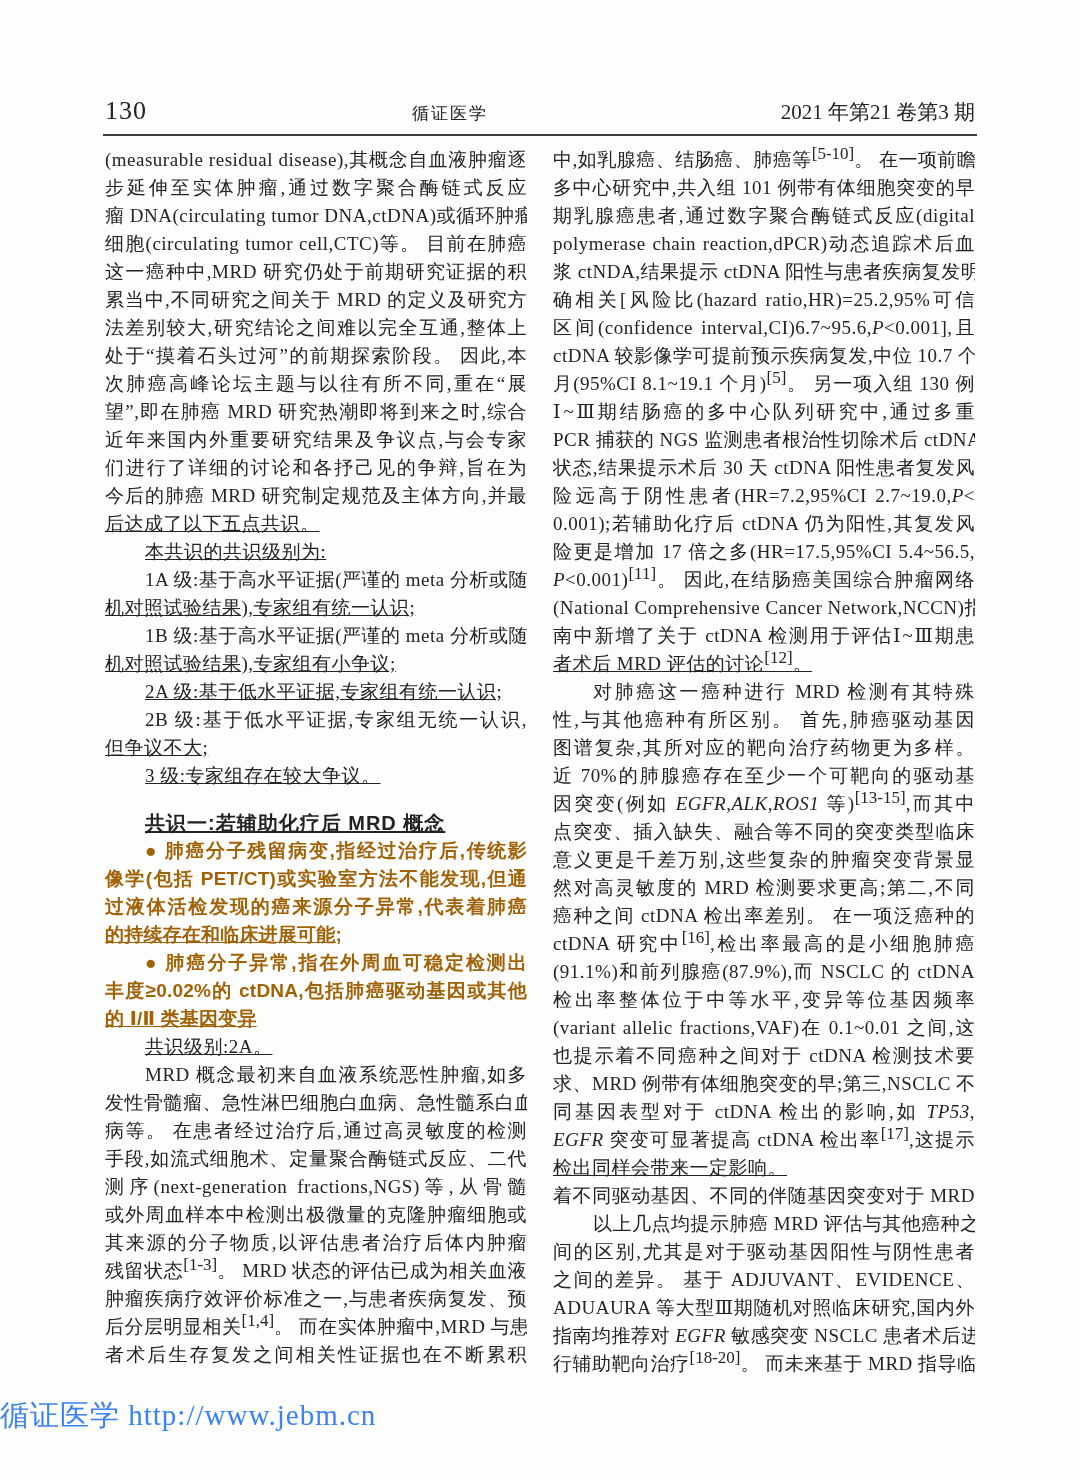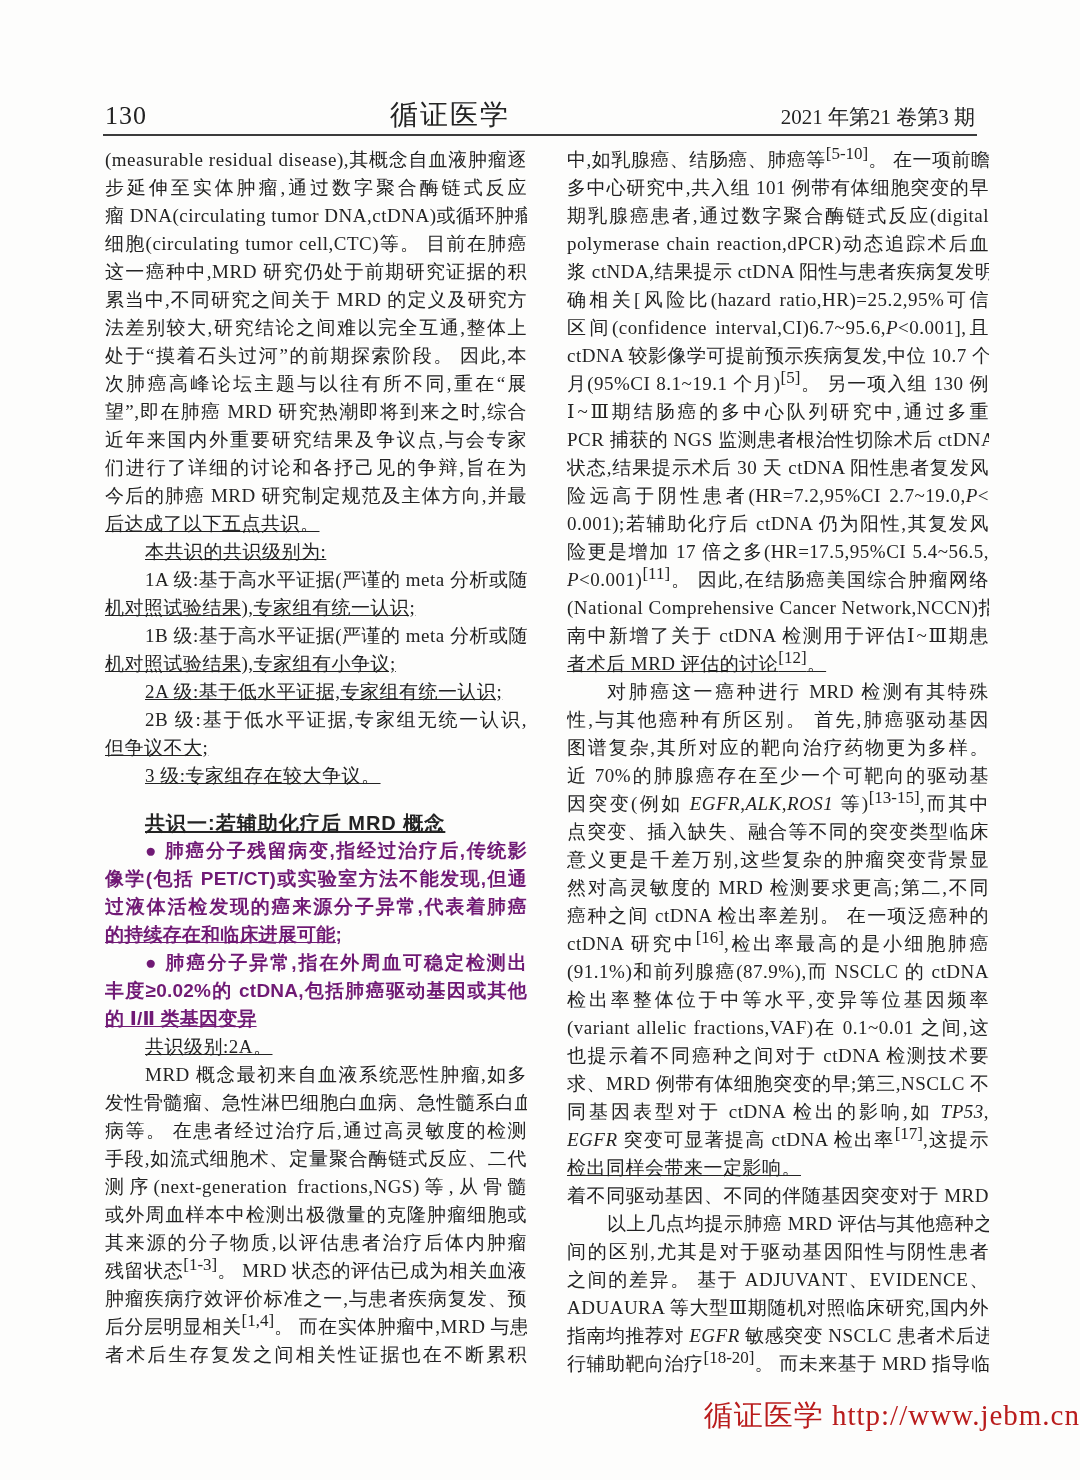--- a/index.html
+++ b/index.html
@@ -6,46 +6,46 @@
   #page{
     position:relative;width:1080px;height:1480px;background:#fdfdfc;
     font-family:"Liberation Serif","DejaVu Serif",serif;color:#232323;overflow:hidden;
   }
   
   #hdr{
     position:absolute;top:96px;left:105px;width:870px;
     display:flex;justify-content:space-between;align-items:baseline;
   }
   #hdr .pgno{font-size:26px;letter-spacing:1px;}
-  #hdr .jrnl{font-size:28px;letter-spacing:2px;transform:translateX(-14px);}
+  #hdr .jrnl{font-size:17px;letter-spacing:2px;transform:translateX(-14px);}
   #hdr .issue{font-size:21px;}
   #hdr-rule{position:absolute;top:134px;left:103px;width:874px;height:2px;background:#3c3c3c;}
   
-  #cols{position:absolute;top:146px;left:105px;width:870px;display:flex;gap:40px;}
+  #cols{position:absolute;top:146px;left:105px;width:870px;display:flex;gap:26px;}
   .col{width:422px;}
   .line{
     font-size:19px;line-height:28px;height:28px;white-space:nowrap;overflow:hidden;
     text-align:justify;text-align-last:justify;letter-spacing:0.5px;
   }
   .line.e{text-align-last:left;text-decoration:underline;}
   .line.i{padding-left:40px;}
   .line.b{
     font-family:"Liberation Sans","DejaVu Sans",sans-serif;font-weight:700;
-    font-size:19px;letter-spacing:0.2px;color:#701a75;
+    font-size:19px;letter-spacing:0.2px;color:#a16207;
   }
   .line.h{
     font-family:"Liberation Sans","DejaVu Sans",sans-serif;font-weight:700;
     font-size:20px;margin-top:19px;letter-spacing:1px;
   }
   .line sup{font-size:17px;vertical-align:super;line-height:0;letter-spacing:0;}
   .line i{font-style:italic;}
   
   #ftr{
-    position:absolute;top:1396px;left:0;width:1080px;text-align:right;
-    color:#b91c1c;font-size:29px;letter-spacing:1px;
+    position:absolute;top:1396px;left:0;width:1080px;text-align:left;
+    color:#3b82f6;font-size:29px;letter-spacing:1px;
     font-family:"Liberation Serif","DejaVu Serif",serif;
   }
 </style>
 </head>
 <body>
 
 <div id="page">
 
   <div id="hdr">
     <span class="pgno">130</span>

